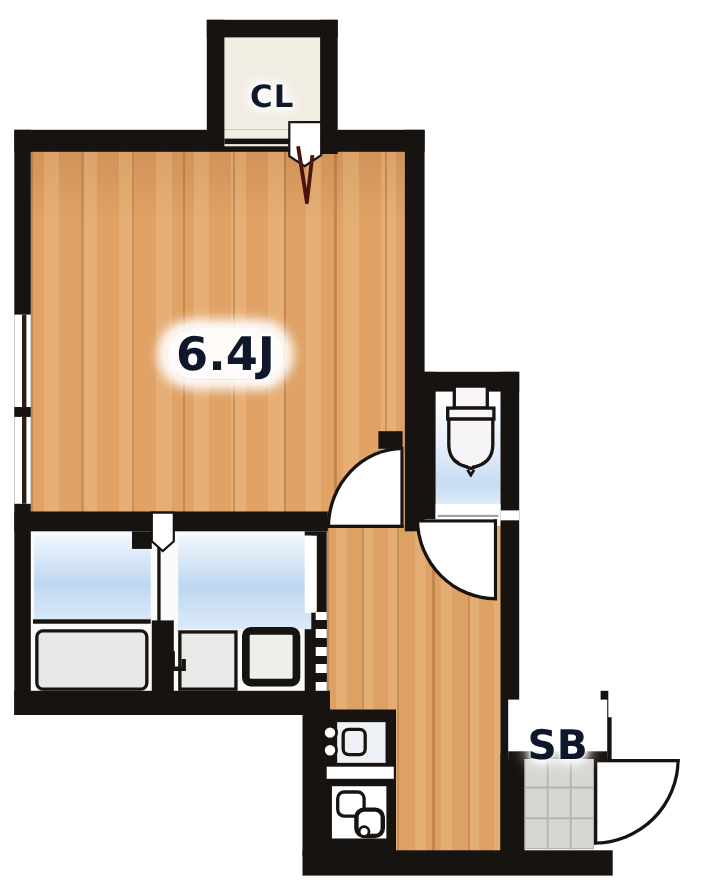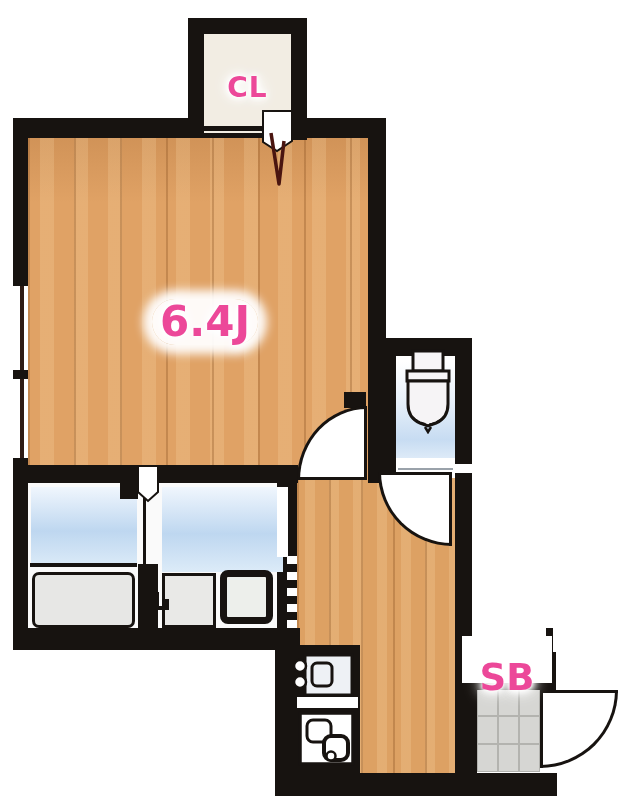--- a/index.html
+++ b/index.html
@@ -11,21 +11,21 @@
     background-image:
       repeating-linear-gradient(90deg, rgba(130,75,28,0.30) 0 2px, rgba(0,0,0,0) 2px 46px),
       repeating-linear-gradient(90deg, rgba(255,226,180,0.20) 12px 26px, rgba(0,0,0,0) 26px 46px),
       linear-gradient(180deg, rgba(150,88,35,0.22), rgba(0,0,0,0) 70px);}
   .wood-hall{background-color:#dda163;
     background-image:
       repeating-linear-gradient(90deg, rgba(130,75,28,0.30) 0 2px, rgba(0,0,0,0) 2px 32px),
       repeating-linear-gradient(90deg, rgba(255,226,180,0.20) 8px 18px, rgba(0,0,0,0) 18px 32px);}
   .water{background:linear-gradient(180deg,#f0f6fd 0%,#bed7f0 55%,#dcebf8 100%);}
   .grayfix{background:#e9e9e7;border:3px solid #171310;}
-  .label{color:#ec4899;font-weight:bold;
+  .label{color:#0f172a;font-weight:bold;
     text-shadow:0 0 3px #fff,0 0 6px #fff,0 0 9px #fff,0 0 12px #fff,0 0 16px #fff,0 0 20px #fff;margin-top:36px;}
   .halo{background:rgba(255,255,255,0.95);border-radius:26px;
     box-shadow:0 0 10px 9px rgba(255,255,255,0.95);padding:0 8px;}
   .doorarc{background:#ffffff;border:3px solid #171310;box-sizing:border-box;}
   svg{display:block;}
 </style>
 </head>
 <body>
 
 <div class="plan">

